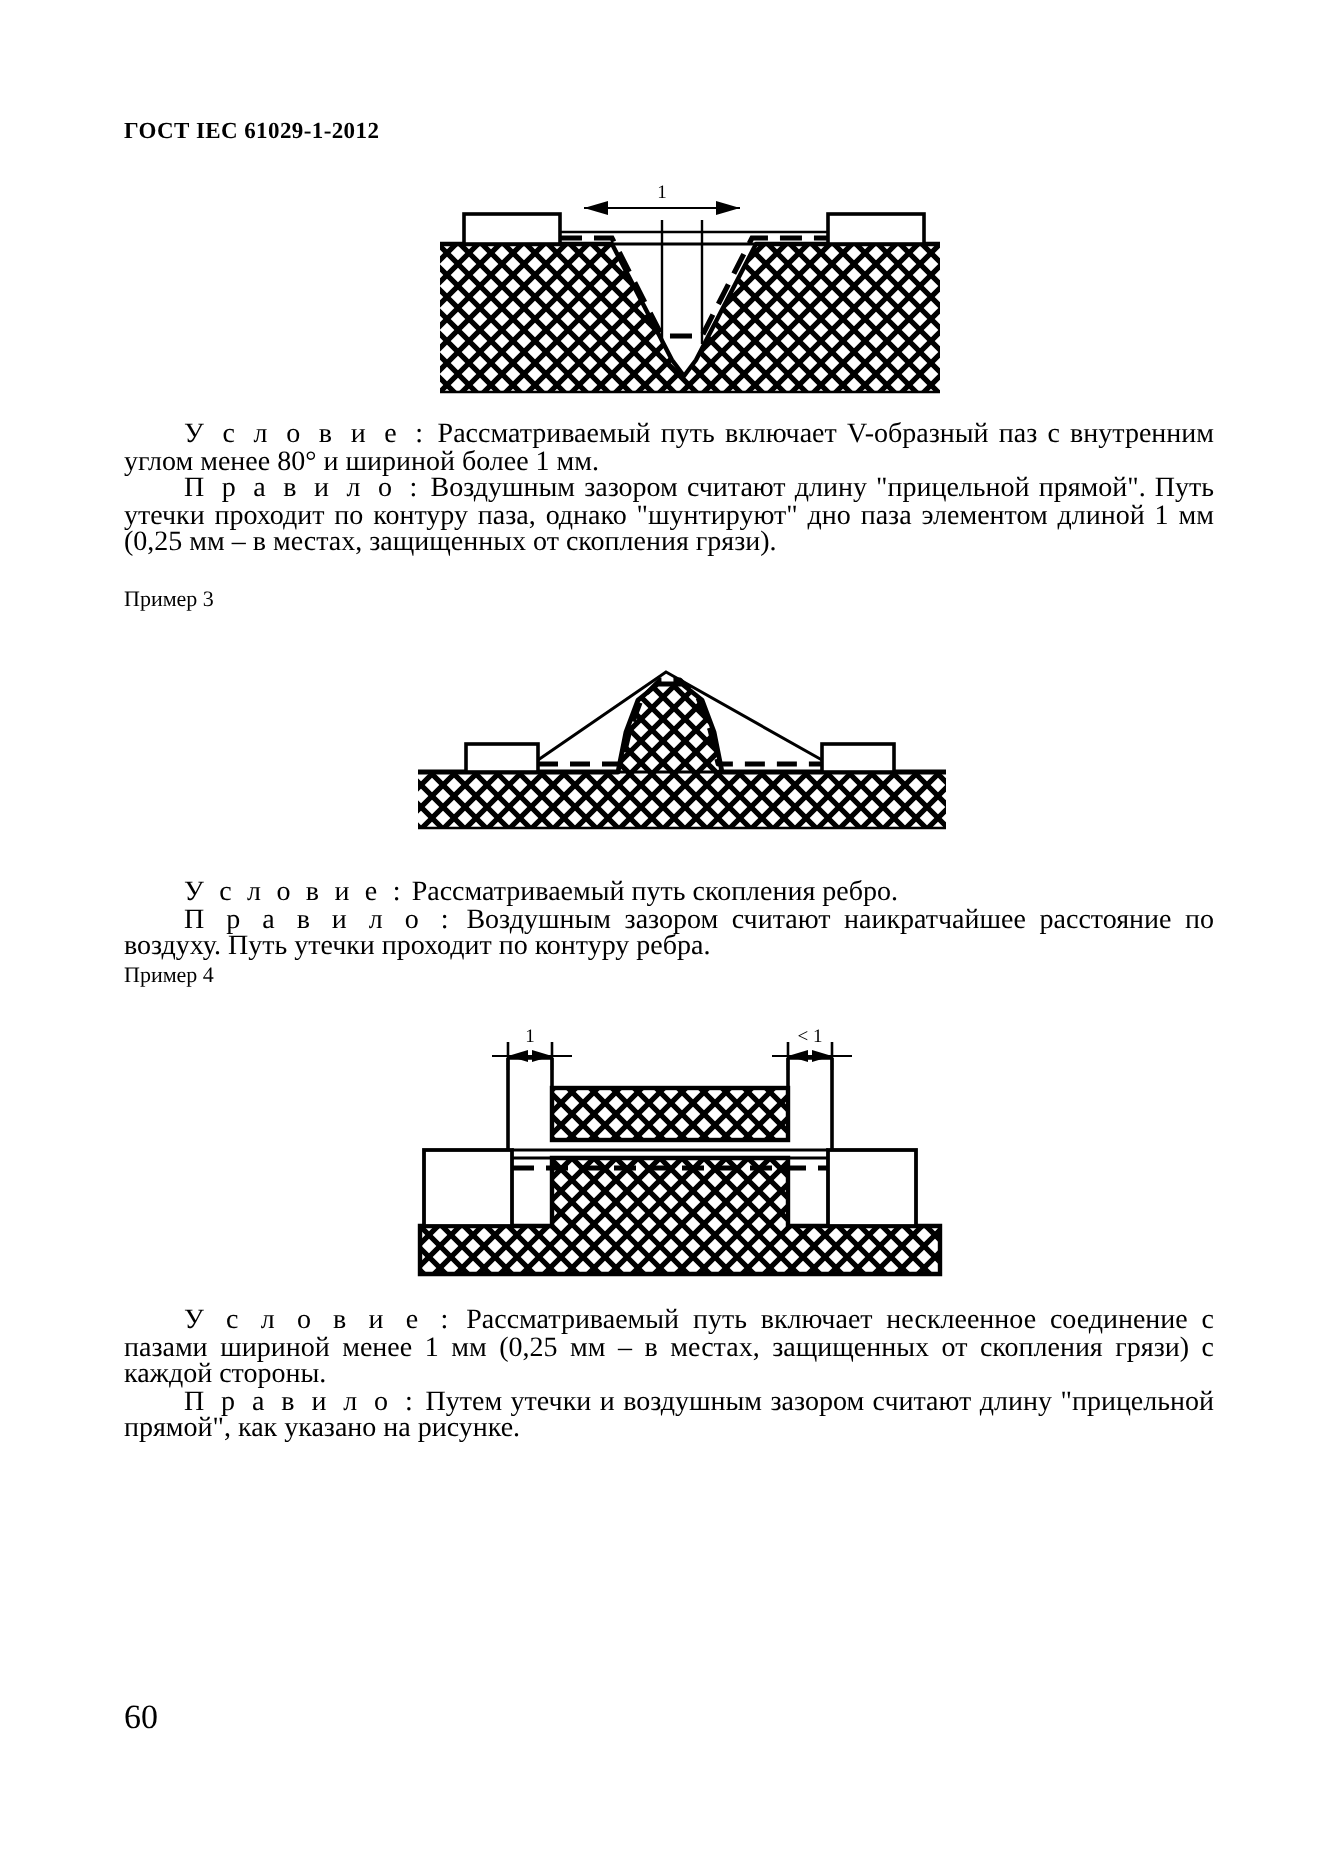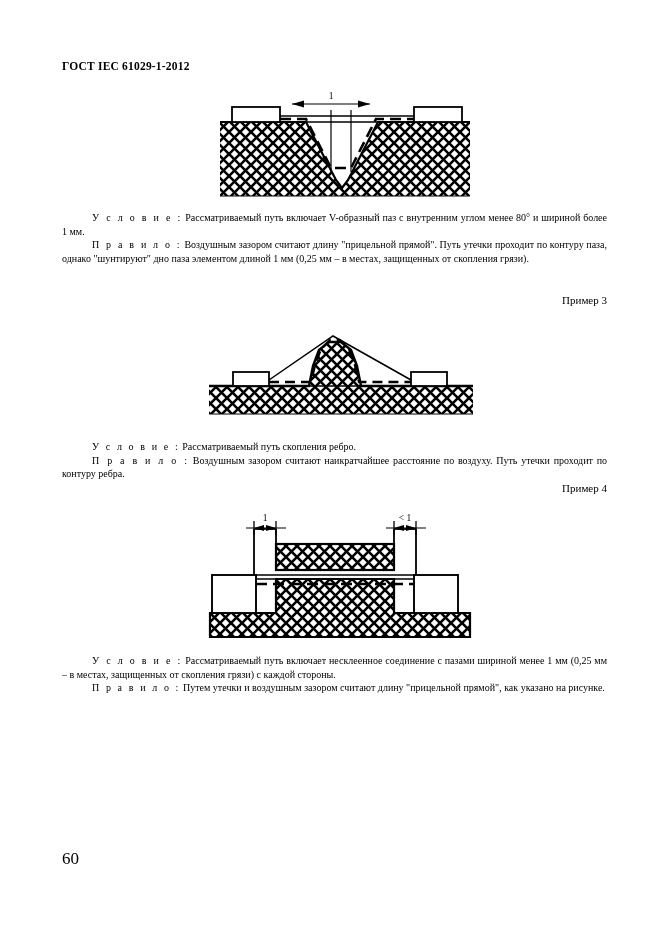--- a/index.html
+++ b/index.html
@@ -15,30 +15,30 @@
 
   .doc-header{
     position:absolute;left:62px;top:60px;
     font-weight:bold;font-size:11.5px;
     letter-spacing:0.2px;
     white-space:nowrap;
   }
 
   .body-text{
     position:absolute;left:62px;width:545px;
-    font-size:10px;line-height:13.6px;
+    font-size:14px;line-height:13.6px;
     text-align:justify;
     text-justify:inter-word;
   }
   .body-text p{margin:0;}
   .p-indent{text-indent:30px;}
   .lead{letter-spacing:2.1px;}
   .caption{
     position:absolute;width:545px;left:62px;
-    text-align:right;font-size:11px;
+    text-align:left;font-size:11px;
   }
 
   .page-number{
     position:absolute;left:62px;top:849px;
     font-size:17px;
   }
 
   .figure{position:absolute;}
   svg{display:block;}
 

